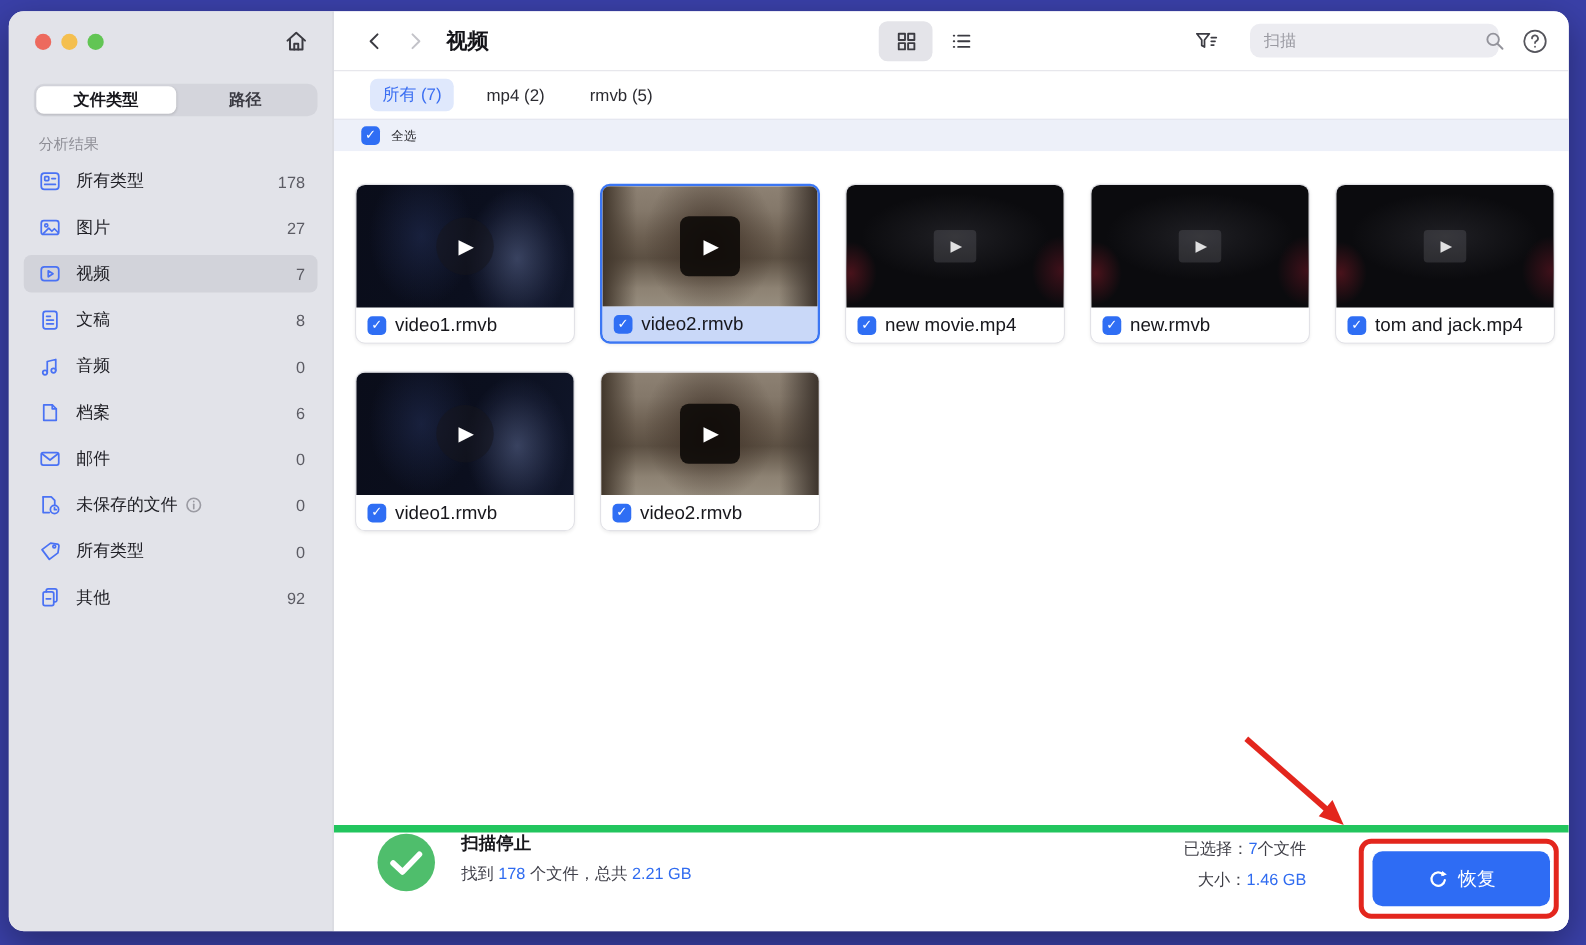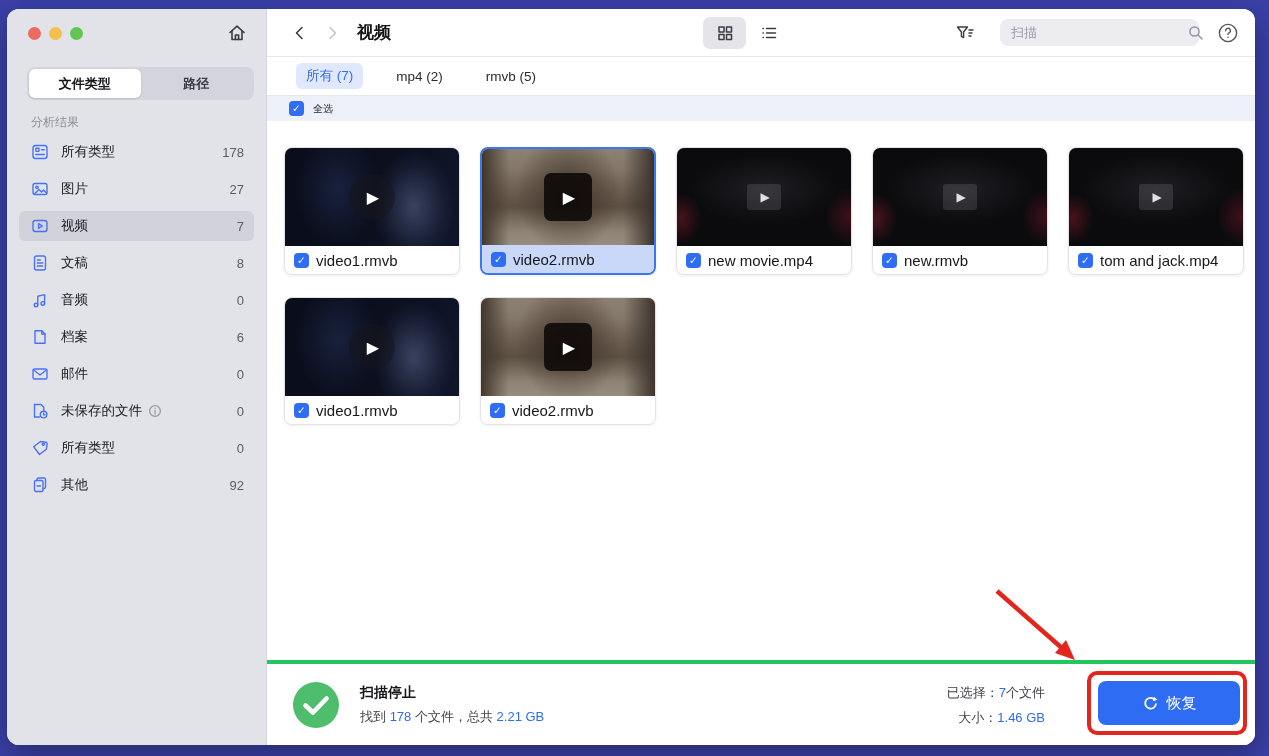--- a/index.html
+++ b/index.html
@@ -11,21 +11,21 @@
             box-shadow:0 10px 30px rgba(0,0,0,.35); }
 
   
   .sidebar { width:260px; flex:0 0 260px; background:#e2e3e9; border-right:1px solid #d6d7de; position:relative; }
   .side-top { height:48px; display:flex; align-items:center; padding:0 18px 0 21px; }
   .traffic { display:flex; gap:8px; }
   .tl { width:13px; height:13px; border-radius:50%; display:inline-block; }
   .tl.red{ background:#ed6a5e; } .tl.yellow{ background:#f4bf4f; } .tl.green{ background:#62c554; }
   .home { margin-left:auto; width:22px; height:22px; display:flex; align-items:center; justify-content:center; cursor:pointer; }
 
-  .segmented { margin:10px 12px 0 20px; background:#d4d5dc; border-radius:8px; padding:2px; display:flex; height:33px; }
+  .segmented { margin:10px 12px 0 20px; background:#d4d5dc; border-radius:8px; padding:2px; display:flex; height:26px; }
   .seg { flex:1; display:flex; align-items:center; justify-content:center; font-size:13px; font-weight:bold;
          color:#3a3a42; border-radius:6px; cursor:pointer; }
   .seg.selected { background:#fff; color:#17171c; box-shadow:0 1px 2px rgba(0,0,0,.12); }
 
   .section-label { margin:14px 0 6px 24px; font-size:12px; color:#8e8e96; }
 
   .items { padding:0 12px; }
   .item { height:30px; margin-bottom:7px; display:flex; align-items:center; padding:0 10px 0 12px;
           border-radius:6px; cursor:pointer; }
   .item.selected { background:#d2d3da; }
@@ -52,21 +52,21 @@
   .sp-170 { width:167px; flex:0 0 167px; }
   .funnel { width:22px; height:22px; display:flex; cursor:pointer; }
   .searchbox { margin-left:24px; width:199px; height:27px; background:#ececf1; border-radius:8px;
                display:flex; align-items:center; padding:0 8px 0 11px; }
   .searchbox input { border:none; outline:none; background:transparent; flex:1; font-size:13px; color:#333;
                      font-family:"Liberation Sans","DejaVu Sans",sans-serif; }
   .searchbox input::placeholder { color:#9a9aa2; }
   .mag { width:17px; height:17px; display:flex; }
   .helpbtn { margin:0 16px 0 18px; width:22px; height:22px; display:flex; cursor:pointer; }
 
-  .filterrow { height:38px; display:flex; align-items:center; padding-left:29px; gap:23px; flex:0 0 38px; }
+  .filterrow { height:38px; display:flex; align-items:center; padding-left:29px; gap:16px; flex:0 0 38px; }
   .pill { font-size:13.5px; color:#2b2b31; padding:4px 10px; border-radius:6px; cursor:pointer; }
   .pill.selected { color:#3a6ef2; background:#dfe8fc; }
 
   .selectrow { height:26px; background:#edf0f9; border-top:1px solid #e5e7f0; display:flex; align-items:center;
                padding-left:22px; gap:9px; flex:0 0 26px; }
   .selectrow .sel-lbl { font-size:10px; color:#26262c; }
 
   .cb { width:15px; height:15px; border-radius:4px; background:#2f6ef4; color:#fff; font-size:10.5px;
         display:inline-flex; align-items:center; justify-content:center; flex:0 0 15px; cursor:pointer;
         font-weight:bold; line-height:1; }
@@ -98,22 +98,22 @@
 
   .play { position:absolute; left:50%; top:50%; transform:translate(-50%,-50%);
           display:flex; align-items:center; justify-content:center; color:#fff; }
   .play-circle { width:46px; height:46px; border-radius:50%; background:rgba(22,22,30,.55); font-size:16px; }
   .play-square { width:48px; height:48px; border-radius:7px; background:rgba(13,10,8,.9); font-size:16px; }
   .play-dim { width:34px; height:26px; border-radius:3px; background:rgba(230,230,235,.12);
               font-size:12px; color:rgba(255,255,255,.85); }
   .play span { transform:translateX(1px); }
 
   
-  .footer { height:85px; flex:0 0 85px; border-top:4px solid #22c55e; background:#fff;
-            display:flex; align-items:center; padding-left:25px; }
+  .footer { height:85px; flex:0 0 85px; border-top:6px solid #22c55e; background:#fff;
+            display:flex; padding-left:34px; }
   .donut { width:48px; height:48px; flex:0 0 48px; }
   .status { margin-left:20px; }
   .status .t1 { font-size:14px; font-weight:bold; color:#17171b; margin-bottom:6px; }
   .status .t2 { font-size:13px; color:#40404a; }
   .blue { color:#2f6bf0; }
   .stats { margin-left:auto; text-align:right; font-size:13px; color:#3e3e46; line-height:25px; }
   .sp-btn { width:210px; flex:0 0 210px; }
 
   
   .recover { position:absolute; left:1098px; top:681px; width:142px; height:44px; background:#2e6cf4;

